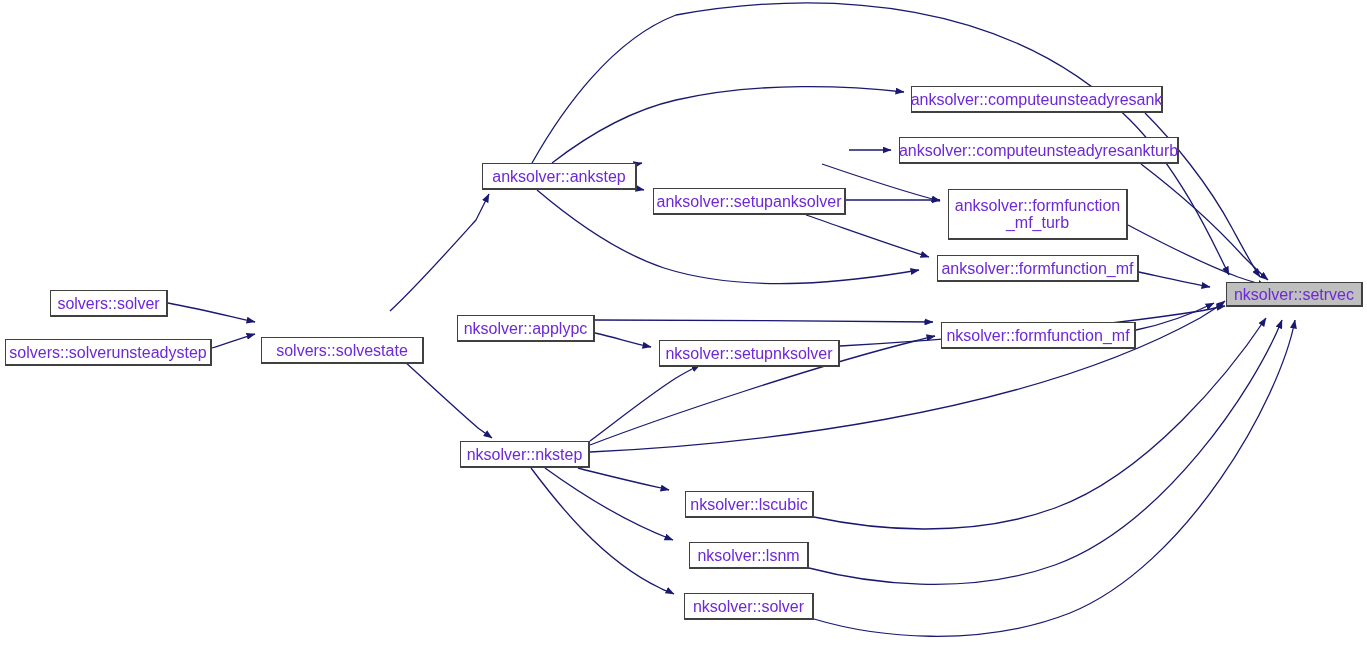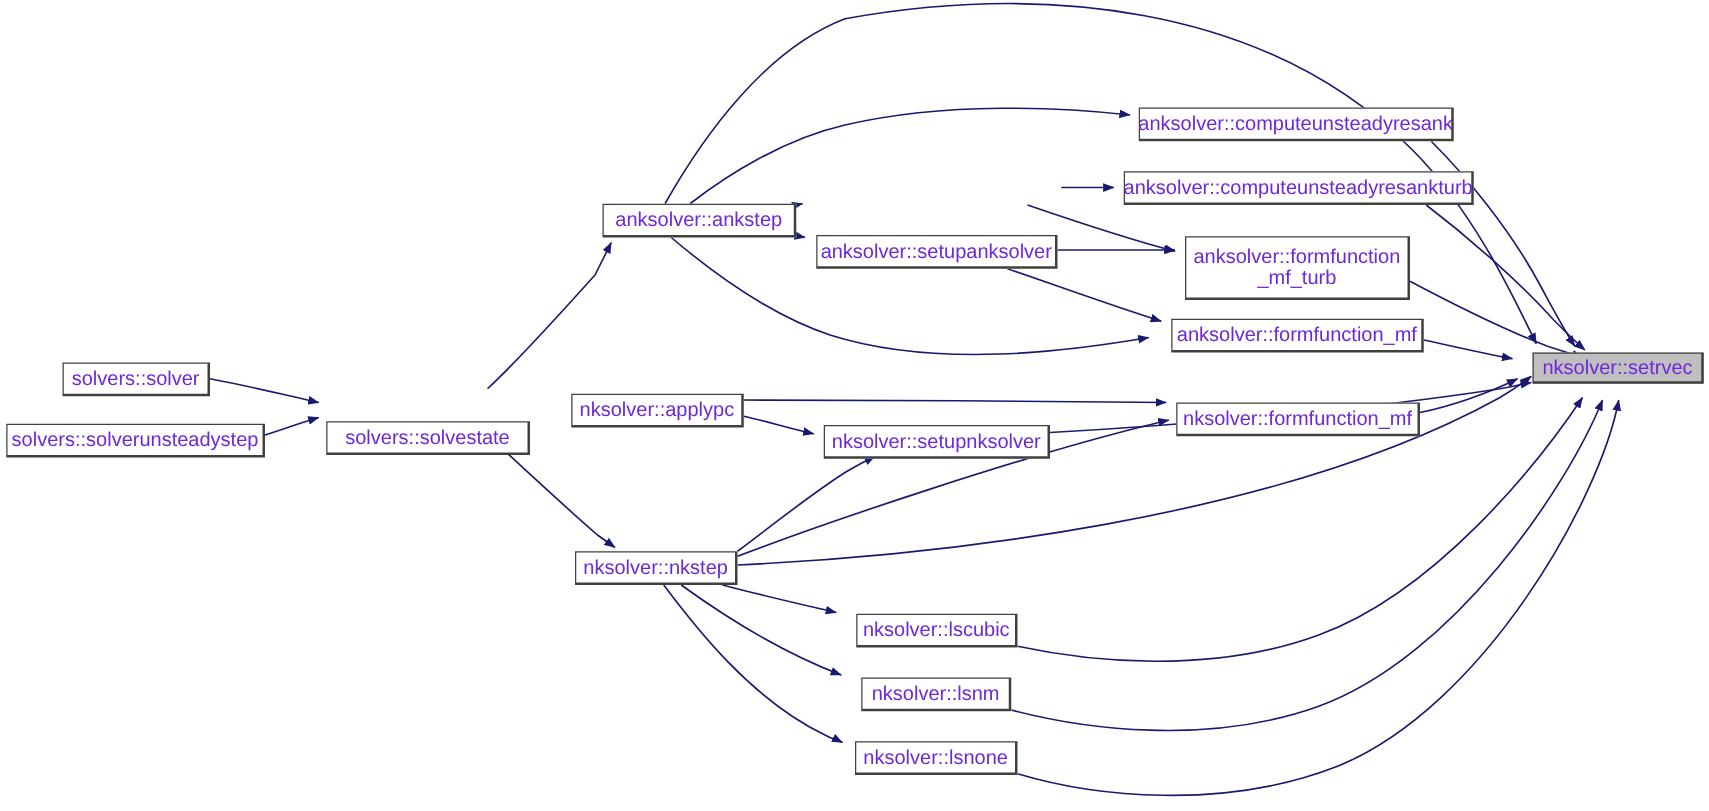--- a/index.html
+++ b/index.html
@@ -109,16 +109,16 @@
       <div class="gnode" style="left: 948px; top: 189px; width: 180px; height: 51px;">anksolver::formfunction
 _mf_turb</div>
       <div class="gnode" style="left: 937px; top: 255px; width: 202px; height: 27px;">anksolver::formfunction_mf</div>
       <div class="gnode highlight" style="left: 1226px; top: 282px; width: 137px; height: 25px;">nksolver::setrvec</div>
       <div class="gnode" style="left: 457px; top: 315px; width: 138px; height: 27px;">nksolver::applypc</div>
       <div class="gnode" style="left: 659px; top: 340px; width: 181px; height: 27px;">nksolver::setupnksolver</div>
       <div class="gnode" style="left: 941px; top: 322px; width: 195px; height: 27px;">nksolver::formfunction_mf</div>
       <div class="gnode" style="left: 460px; top: 441px; width: 130px; height: 27px;">nksolver::nkstep</div>
       <div class="gnode" style="left: 685px; top: 491px; width: 129px; height: 27px;">nksolver::lscubic</div>
       <div class="gnode" style="left: 689px; top: 542px; width: 120px; height: 27px;">nksolver::lsnm</div>
-      <div class="gnode" style="left: 684px; top: 593px; width: 130px; height: 27px;">nksolver::lsnone</div>
+      <div class="gnode" style="left: 684px; top: 593px; width: 130px; height: 27px;">nksolver::solver</div>
     </div>
 
 </div>
 
 </body></html>

